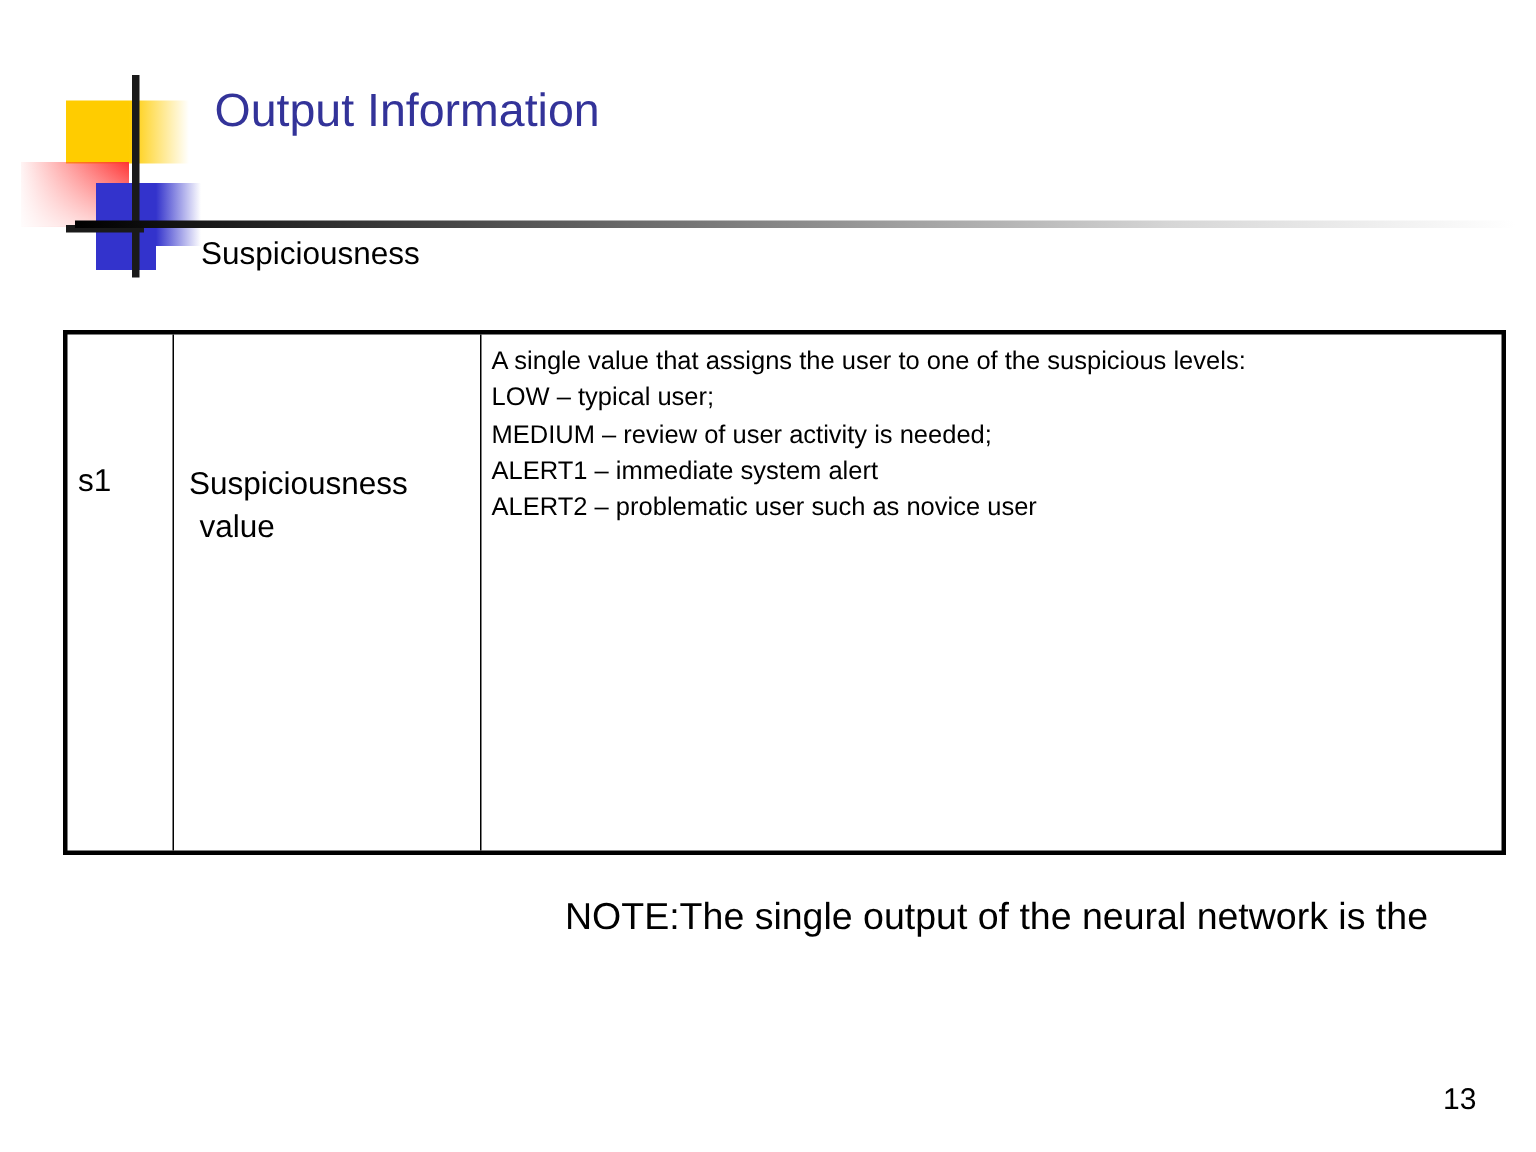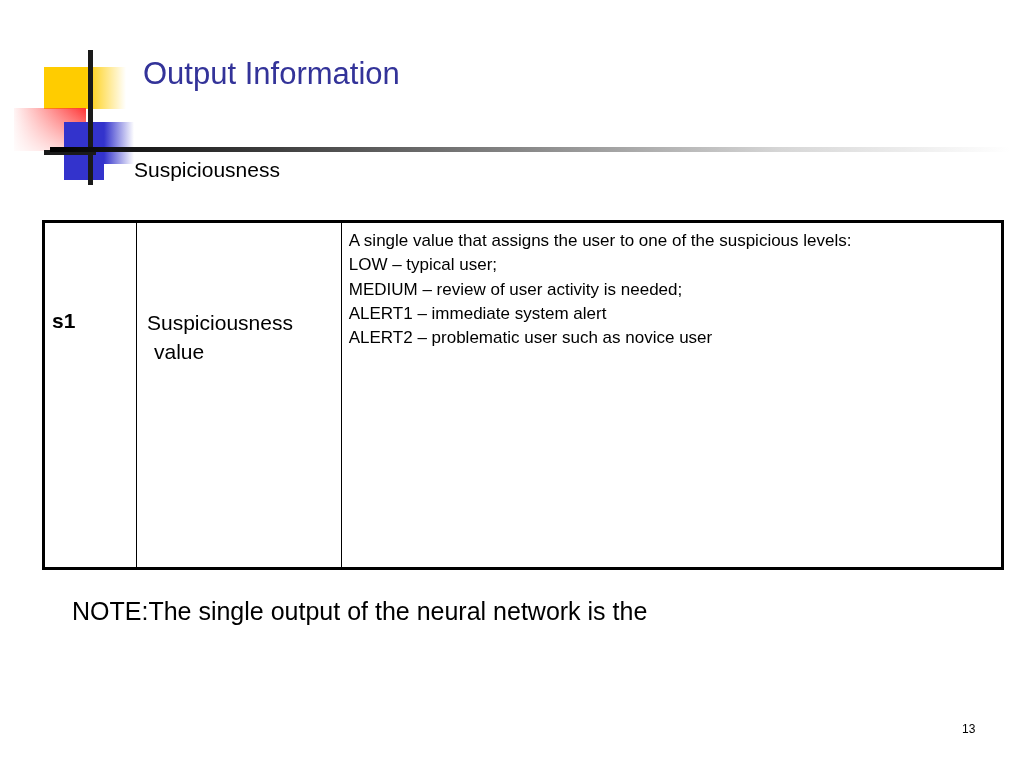--- a/index.html
+++ b/index.html
@@ -131,25 +131,24 @@
     left: 42px;
     top: 220px;
     width: 962px;
     height: 350px;
     border: 3px solid #000000;
     box-sizing: border-box;
     display: flex;
     background: #ffffff;
   }
   .col-id {
-    width: 92px;
+    width: 71px;
     box-sizing: border-box;
     border-right: 1px solid #000000;
     position: relative;
-    font-weight: bold;
   }
   .col-name {
     width: 205px;
     box-sizing: border-box;
     border-right: 1px solid #000000;
     position: relative;
   }
   .col-desc {
     flex: 1;
     box-sizing: border-box;
@@ -183,28 +182,29 @@
   }
 
   
   .note {
     position: absolute;
     left: 72px;
     top: 595px;
     width: 880px;
     font-size: 25px;
     line-height: 1.32;
+    text-align: right;
   }
 
   
   .page-number {
     position: absolute;
     left: 962px;
     top: 722px;
-    font-size: 12px;
+    font-size: 20px;
     color: #000000;
   }
 </style>
 </head>
 <body>
 
 <div id="slide">
 
   <div class="deco">
     <div class="deco-yellow"></div>

